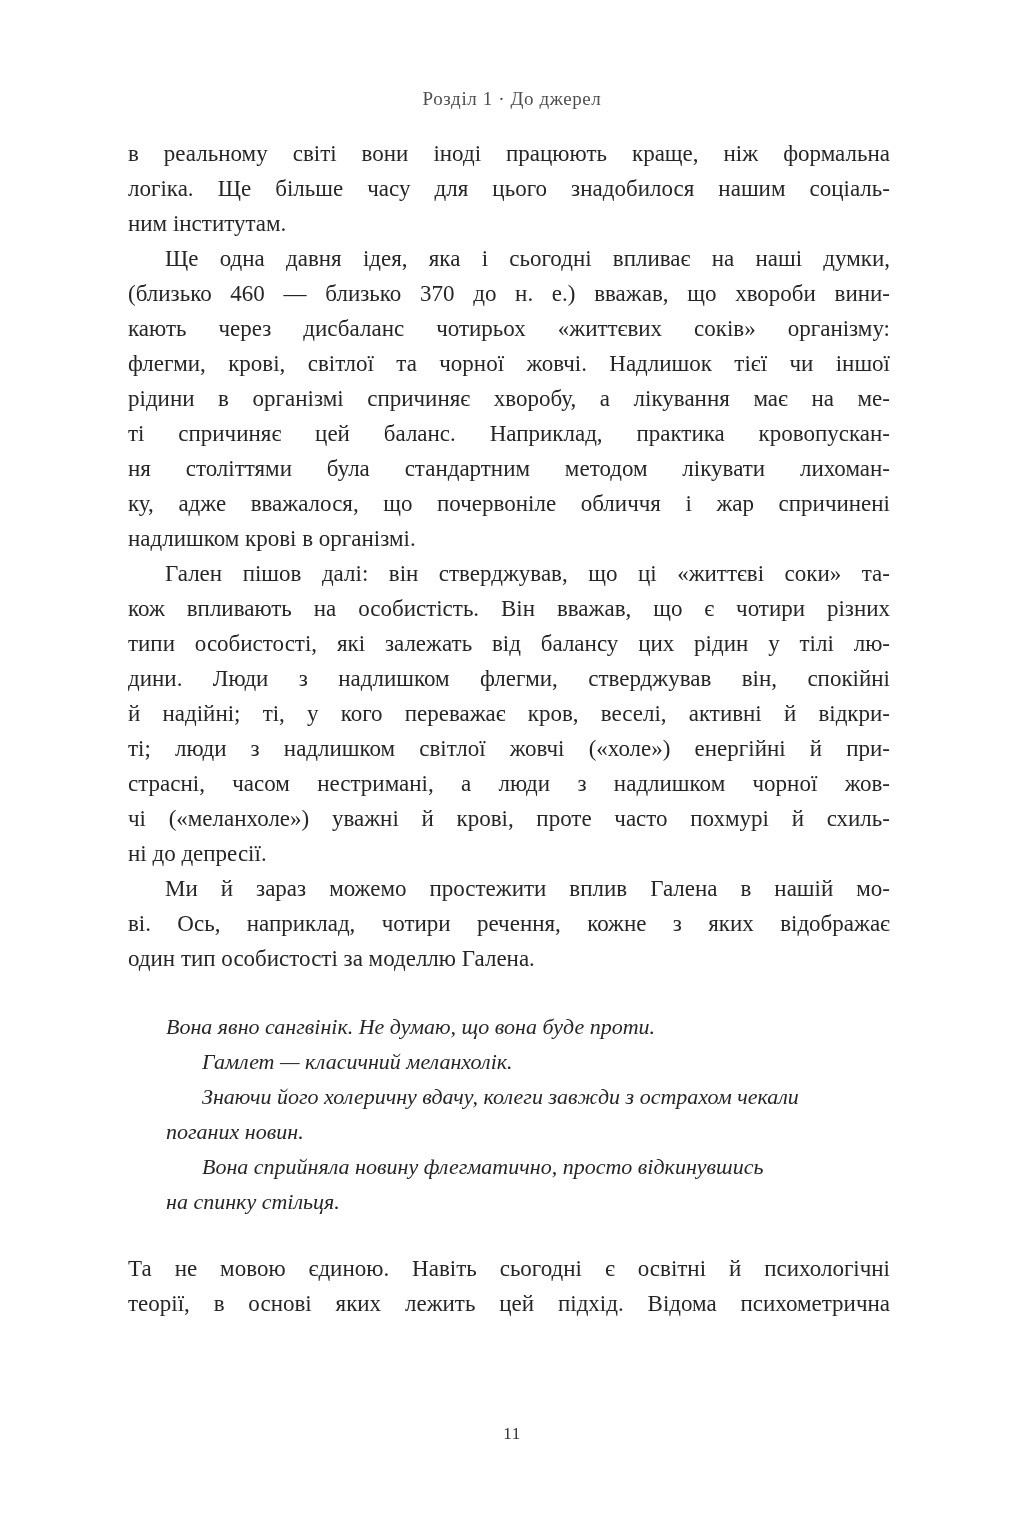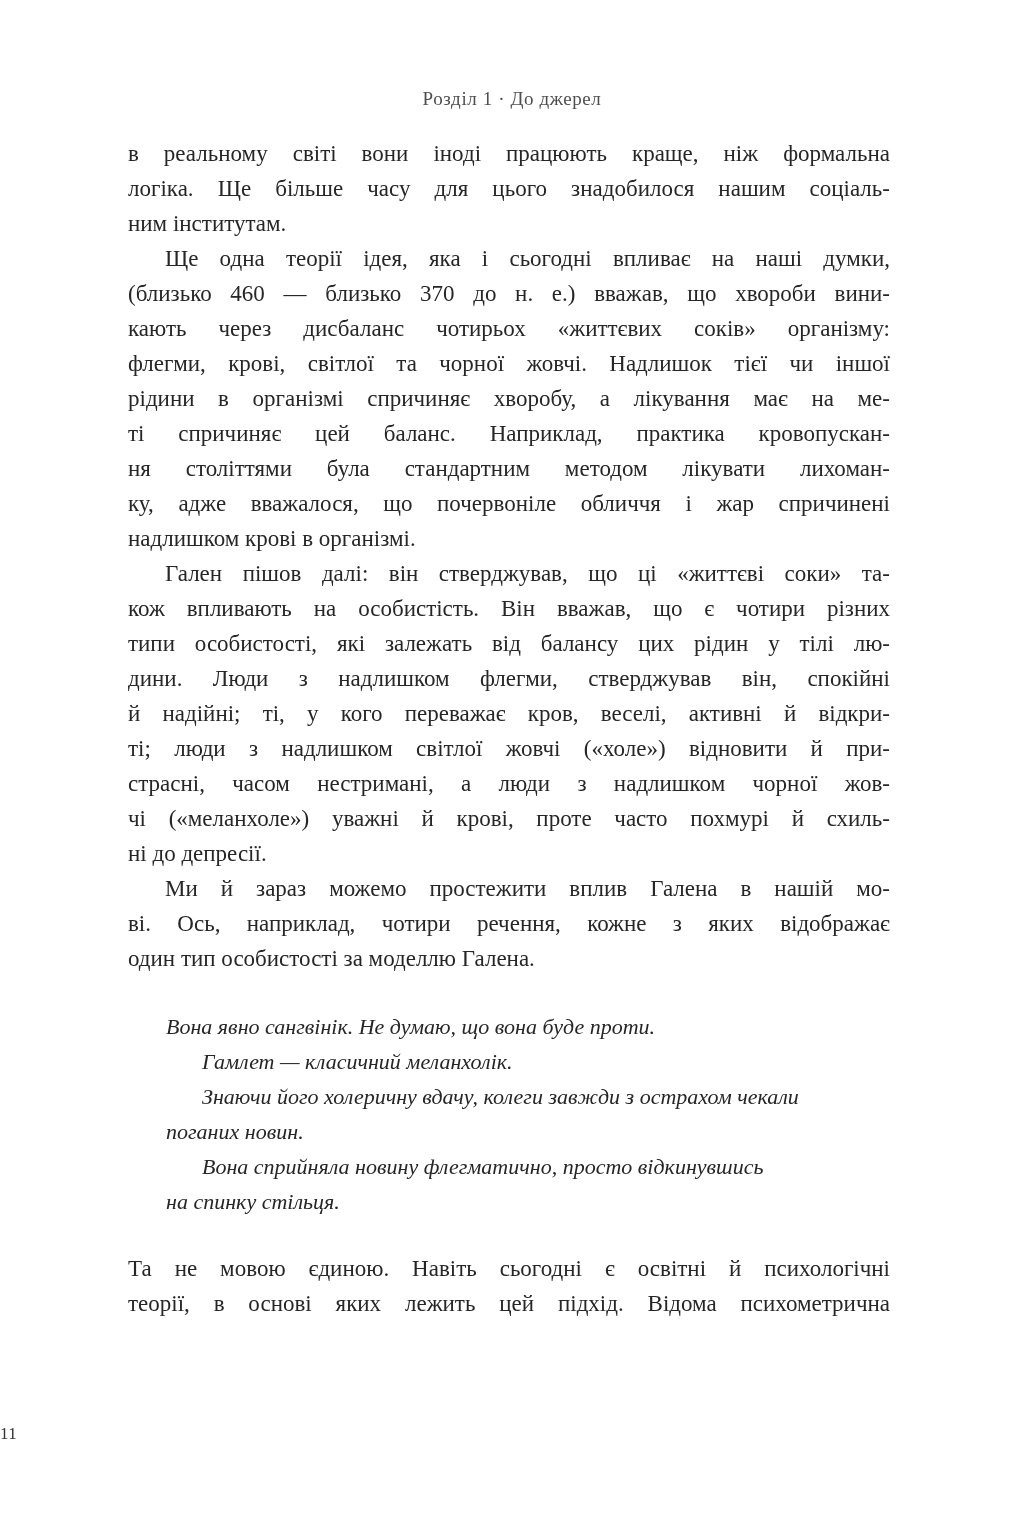--- a/index.html
+++ b/index.html
@@ -59,57 +59,57 @@
     font-family: Liberation Serif, serif;
   }
   .block.quote .line.indent {
     text-indent: 36px;
   }
   .page-number {
     position: absolute;
     top: 1424px;
     left: 0;
     width: 100%;
-    text-align: left;
+    text-align: center;
     font-size: 17px;
     color: #333333;
     letter-spacing: 0.5px;
   }
 </style>
 </head>
 <body>
 
 <div class="page">
   <div class="running-head">Розділ 1 · До джерел</div>
 
   <div class="text-block">
       <div class="block body">
         <div class="para">
           <div class="line">в реальному світі вони іноді працюють краще, ніж формальна</div>
           <div class="line">логіка. Ще більше часу для цього знадобилося нашим соціаль-</div>
           <div class="line last">ним інститутам.</div>
         </div>
         <div class="para">
-          <div class="line indent">Ще одна теорії ідея, яка і сьогодні впливає на наші думки,</div>
+          <div class="line indent">Ще одна давня ідея, яка і сьогодні впливає на наші думки,</div>
           <div class="line">(близько 460 — близько 370 до н. е.) вважав, що хвороби вини-</div>
           <div class="line">кають через дисбаланс чотирьох «життєвих соків» організму:</div>
           <div class="line">флегми, крові, світлої та чорної жовчі. Надлишок тієї чи іншої</div>
           <div class="line">рідини в організмі спричиняє хворобу, а лікування має на ме-</div>
           <div class="line">ті спричиняє цей баланс. Наприклад, практика кровопускан-</div>
           <div class="line">ня століттями була стандартним методом лікувати лихоман-</div>
           <div class="line">ку, адже вважалося, що почервоніле обличчя і жар спричинені</div>
           <div class="line last">надлишком крові в організмі.</div>
         </div>
         <div class="para">
           <div class="line indent">Гален пішов далі: він стверджував, що ці «життєві соки» та-</div>
           <div class="line">кож впливають на особистість. Він вважав, що є чотири різних</div>
           <div class="line">типи особистості, які залежать від балансу цих рідин у тілі лю-</div>
           <div class="line">дини. Люди з надлишком флегми, стверджував він, спокійні</div>
           <div class="line">й надійні; ті, у кого переважає кров, веселі, активні й відкри-</div>
-          <div class="line">ті; люди з надлишком світлої жовчі («холе») відновити й при-</div>
+          <div class="line">ті; люди з надлишком світлої жовчі («холе») енергійні й при-</div>
           <div class="line">страсні, часом нестримані, а люди з надлишком чорної жов-</div>
           <div class="line">чі («меланхоле») уважні й крові, проте часто похмурі й схиль-</div>
           <div class="line last">ні до депресії.</div>
         </div>
         <div class="para">
           <div class="line indent">Ми й зараз можемо простежити вплив Галена в нашій мо-</div>
           <div class="line">ві. Ось, наприклад, чотири речення, кожне з яких відображає</div>
           <div class="line last">один тип особистості за моделлю Галена.</div>
         </div>
       </div>

